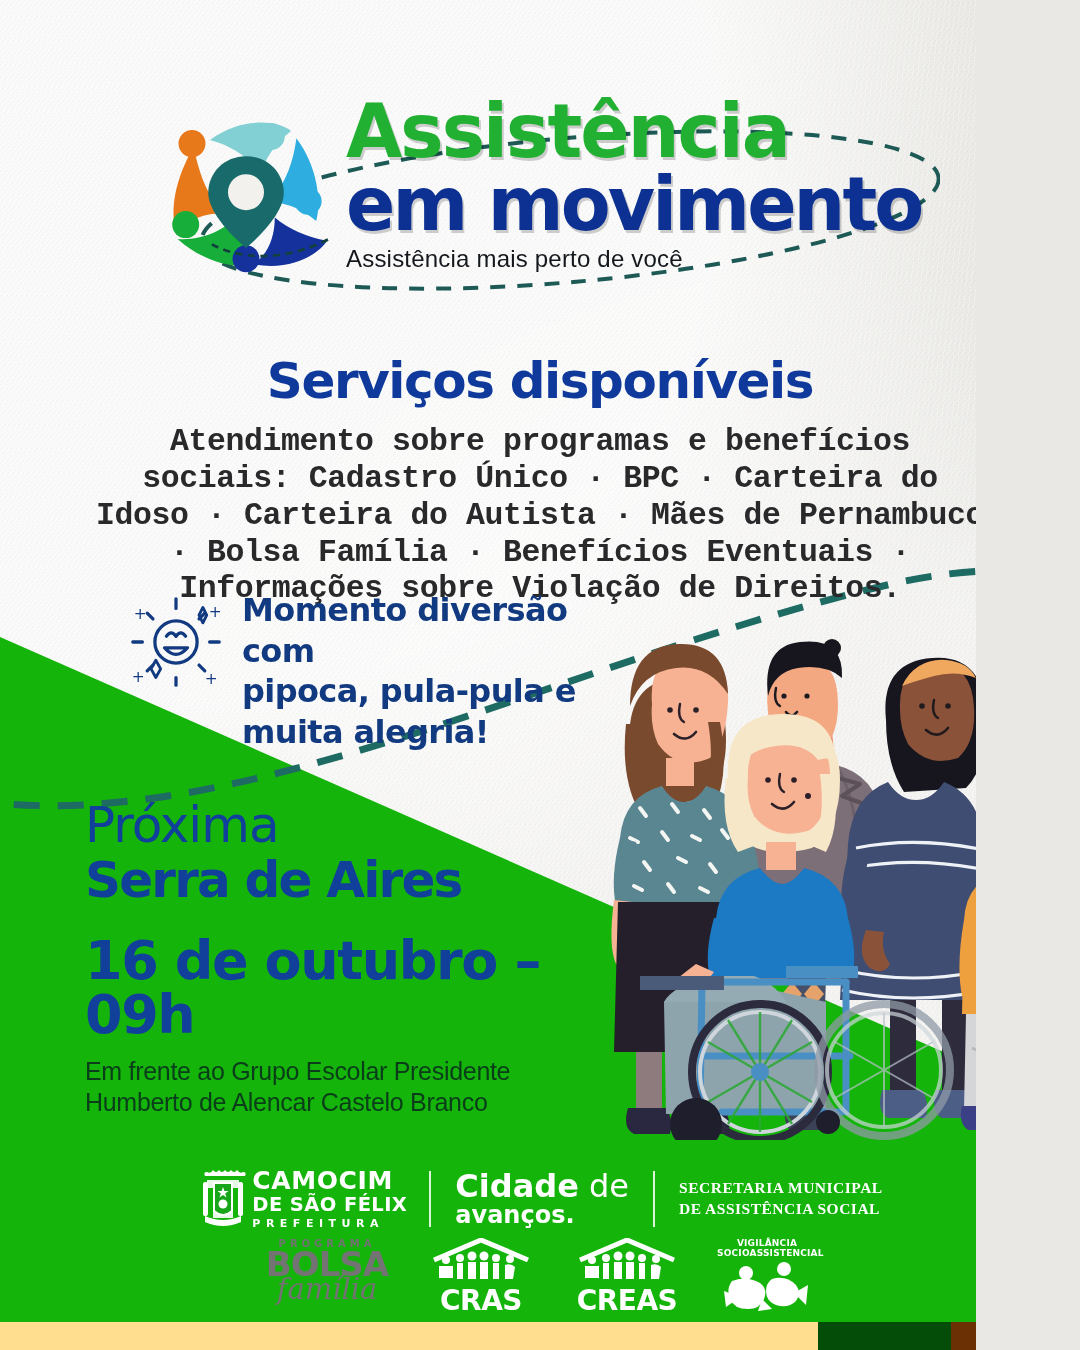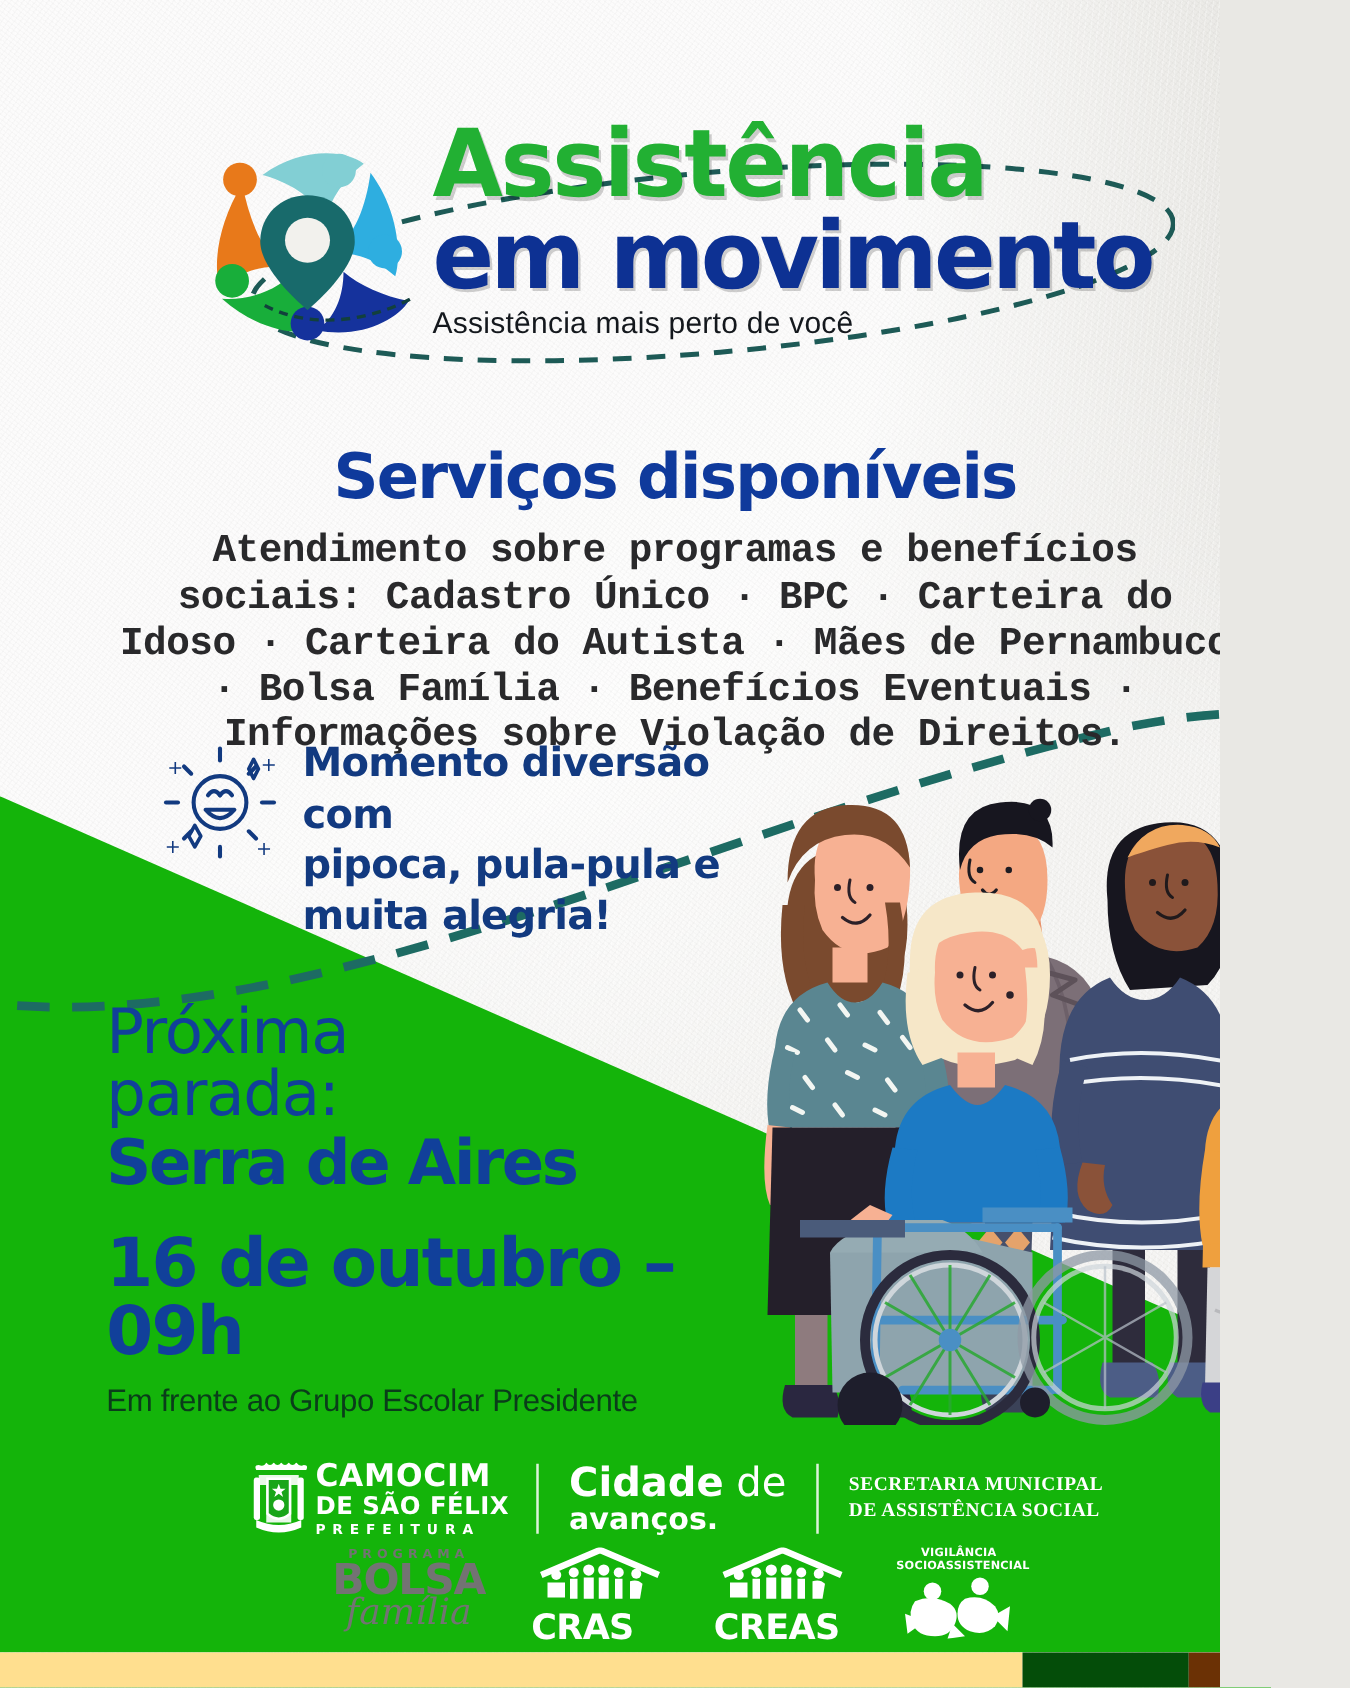--- a/index.html
+++ b/index.html
@@ -138,21 +138,21 @@
               font-size:15.5px; line-height:1.35; letter-spacing:.5px; padding-left:24px; }
 
   .footer-row2{
     position:absolute; left:0; top:1238px; width:1080px;
     display:flex; justify-content:center; align-items:flex-start; gap:34px;
   }
   .logo-bolsa{ width:128px; color:#737373; text-align:center; }
   .bolsa-programa{ font-family:"DejaVu Sans", sans-serif; font-weight:bold; font-size:10px; letter-spacing:4px; }
   .bolsa-main{ font-family:"DejaVu Sans", sans-serif; font-weight:bold; font-size:34px; line-height:.9; letter-spacing:-1px; position:relative; }
   .bolsa-familia{ font-family:"DejaVu Serif", serif; font-style:italic; font-size:29px; line-height:.95; margin-top:-4px; }
-  .logo-cras{ width:112px; text-align:left; color:#fff; }
+  .logo-cras{ width:112px; text-align:center; color:#fff; }
   .cras-name{ font-family:"DejaVu Sans", sans-serif; font-weight:bold; font-size:28px; letter-spacing:-.5px; margin-top:-4px; }
   .logo-vig{ width:100px; text-align:center; color:#fff; }
   .vig-txt{ font-family:"DejaVu Sans", sans-serif; font-weight:bold; font-size:9px; line-height:1.15; letter-spacing:.2px; }
 </style>
 </head>
 <body>
 
 <div id="poster">
 
   <div class="bg-paper"></div>
@@ -230,25 +230,25 @@
     </svg>
     <div class="fun-text">
       <div>Momento diversão com</div>
       <div>pipoca, pula-pula e</div>
       <div>muita alegria!</div>
     </div>
   </div>
 
   <div class="stop-block">
     <div class="stop-l1">Próxima</div>
-    <div class="stop-l1">parada:</div>
     <div class="stop-city">Serra de Aires</div>
     <div class="stop-date">16 de outubro – 09h</div>
     <div class="stop-addr">
       <div>Em frente ao Grupo Escolar Presidente</div>
+      <div>Humberto de Alencar Castelo Branco</div>
     </div>
   </div>
 
   <svg class="illus" viewBox="0 0 460 540">
     <defs>
       <clipPath id="cw">
           <rect x="0" y="0" width="460" height="540"></rect>
         </clipPath>
     </defs>
     <g clip-path="url(#cw)">

